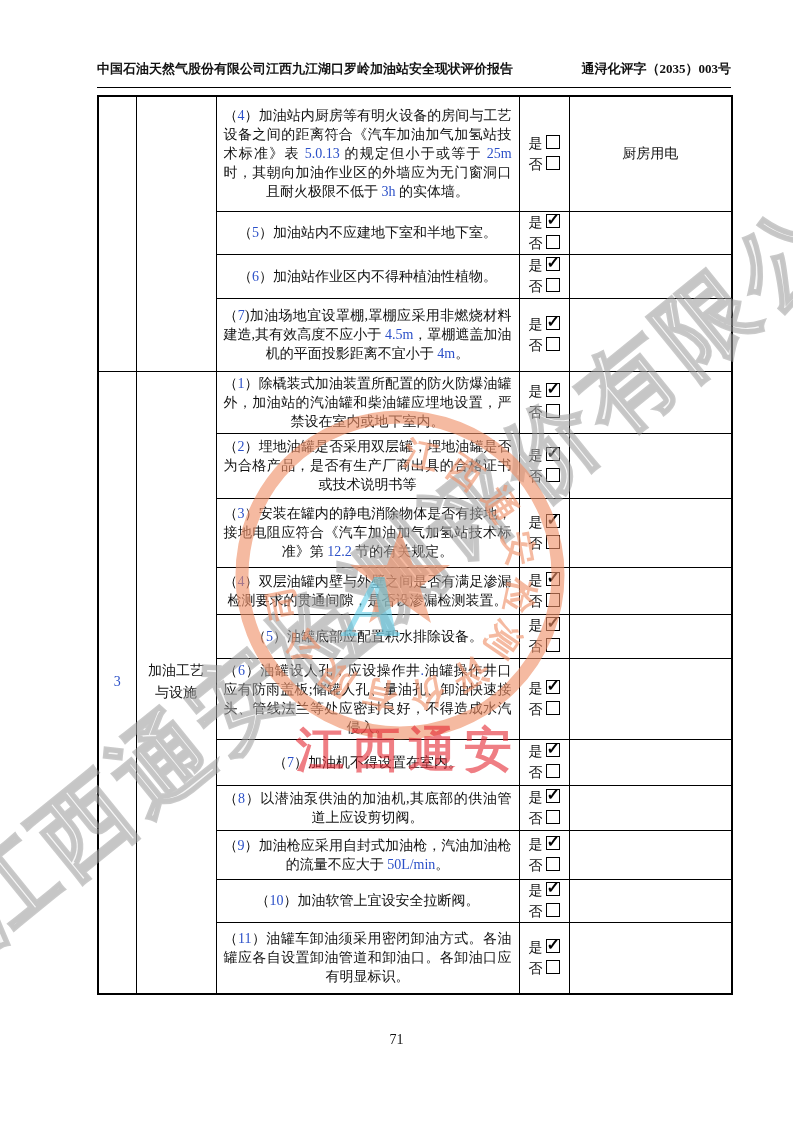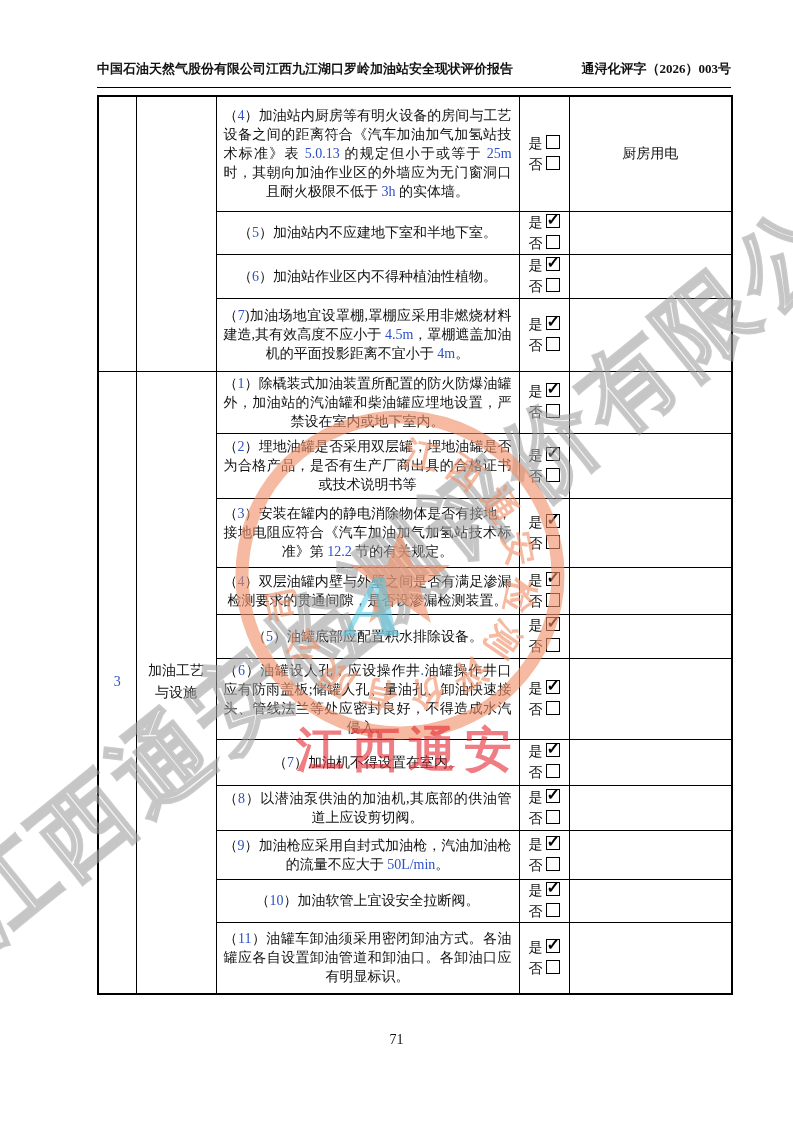--- a/index.html
+++ b/index.html
@@ -87,21 +87,21 @@
     color:rgba(228,40,50,0.60);
   }
 </style>
 </head>
 <body>
 
 <div class="page">
 
   <div class="header">
     <span>中国石油天然气股份有限公司江西九江湖口罗岭加油站安全现状评价报告</span>
-    <span>通浔化评字（2026）003号</span>
+    <span>通浔化评字（2035）003号</span>
   </div>
   <div class="header-rule"></div>
 
   <table class="doc-table">
     <colgroup>
         <col style="width:38px">
         <col style="width:80px">
         <col style="width:303px">
         <col style="width:50px">
         <col style="width:163px">

